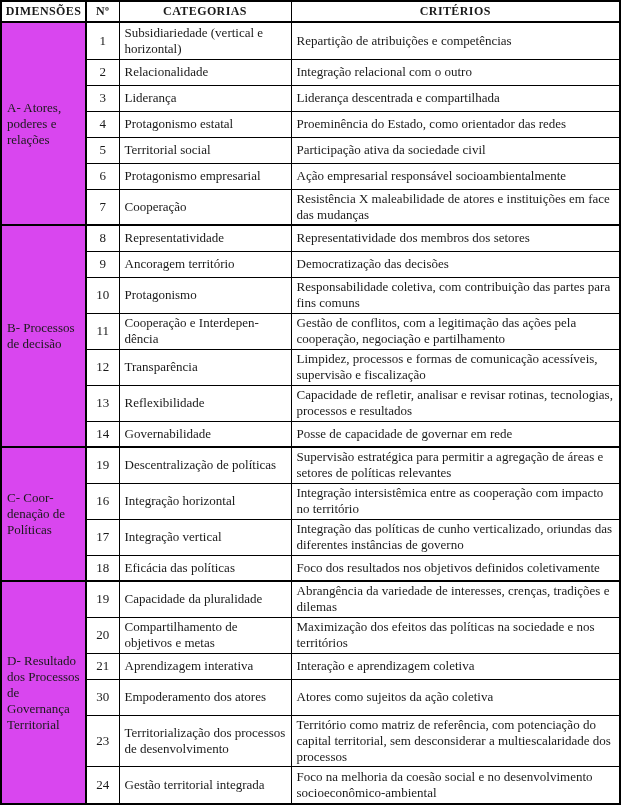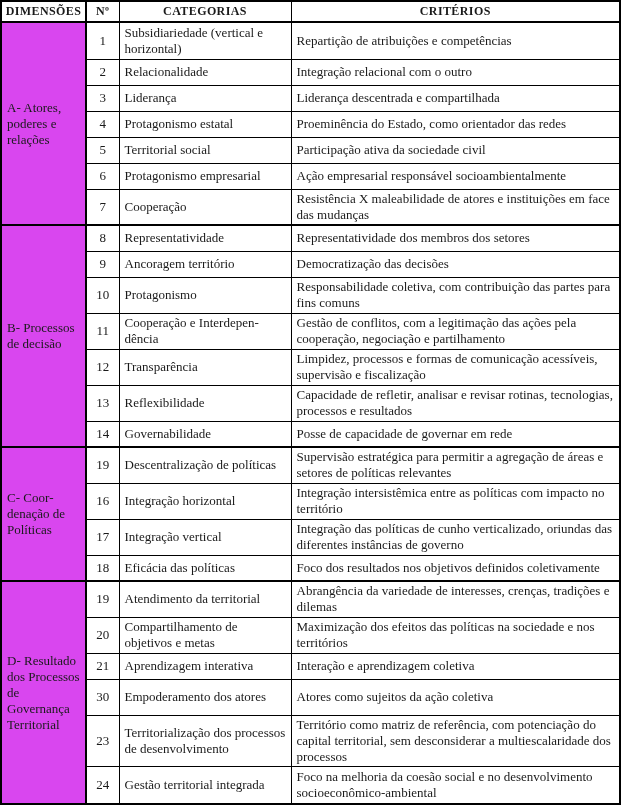--- a/index.html
+++ b/index.html
@@ -149,37 +149,37 @@
 
       <tr class="gs h36">
         <td class="dim" rowspan="4">C- Coor­denação de Políticas</td>
         <td class="num">19</td>
         <td class="cat">Descentralização de políticas</td>
         <td class="cri">Supervisão estratégica para permitir a agregação de áreas e setores de políticas relevantes</td>
       </tr>
       <tr class="h36">
         <td class="num">16</td>
         <td class="cat">Integração horizontal</td>
-        <td class="cri">Integração intersistêmica entre as políticas com impac­to no território</td>
+        <td class="cri">Integração intersistêmica entre as cooperação com impac­to no território</td>
       </tr>
       <tr class="h36">
         <td class="num">17</td>
         <td class="cat">Integração vertical</td>
         <td class="cri">Integração das políticas de cunho verticalizado, oriundas das diferentes instâncias de governo</td>
       </tr>
       <tr class="h26">
         <td class="num">18</td>
         <td class="cat">Eficácia das políticas</td>
         <td class="cri">Foco dos resultados nos objetivos definidos coletivamente</td>
       </tr>
 
       <tr class="gs h36">
         <td class="dim" rowspan="6">D- Resul­tado dos Processos de Governança Territorial</td>
         <td class="num">19</td>
-        <td class="cat">Atendimento da territorial</td>
+        <td class="cat">Capacidade da pluralidade</td>
         <td class="cri">Abrangência da variedade de interesses, crenças, tradições e dilemas</td>
       </tr>
       <tr class="h36">
         <td class="num">20</td>
         <td class="cat">Compartilhamento de objetivos e metas</td>
         <td class="cri">Maximização dos efeitos das políticas na sociedade e nos territórios</td>
       </tr>
       <tr class="h26">
         <td class="num">21</td>
         <td class="cat">Aprendizagem interativa</td>

